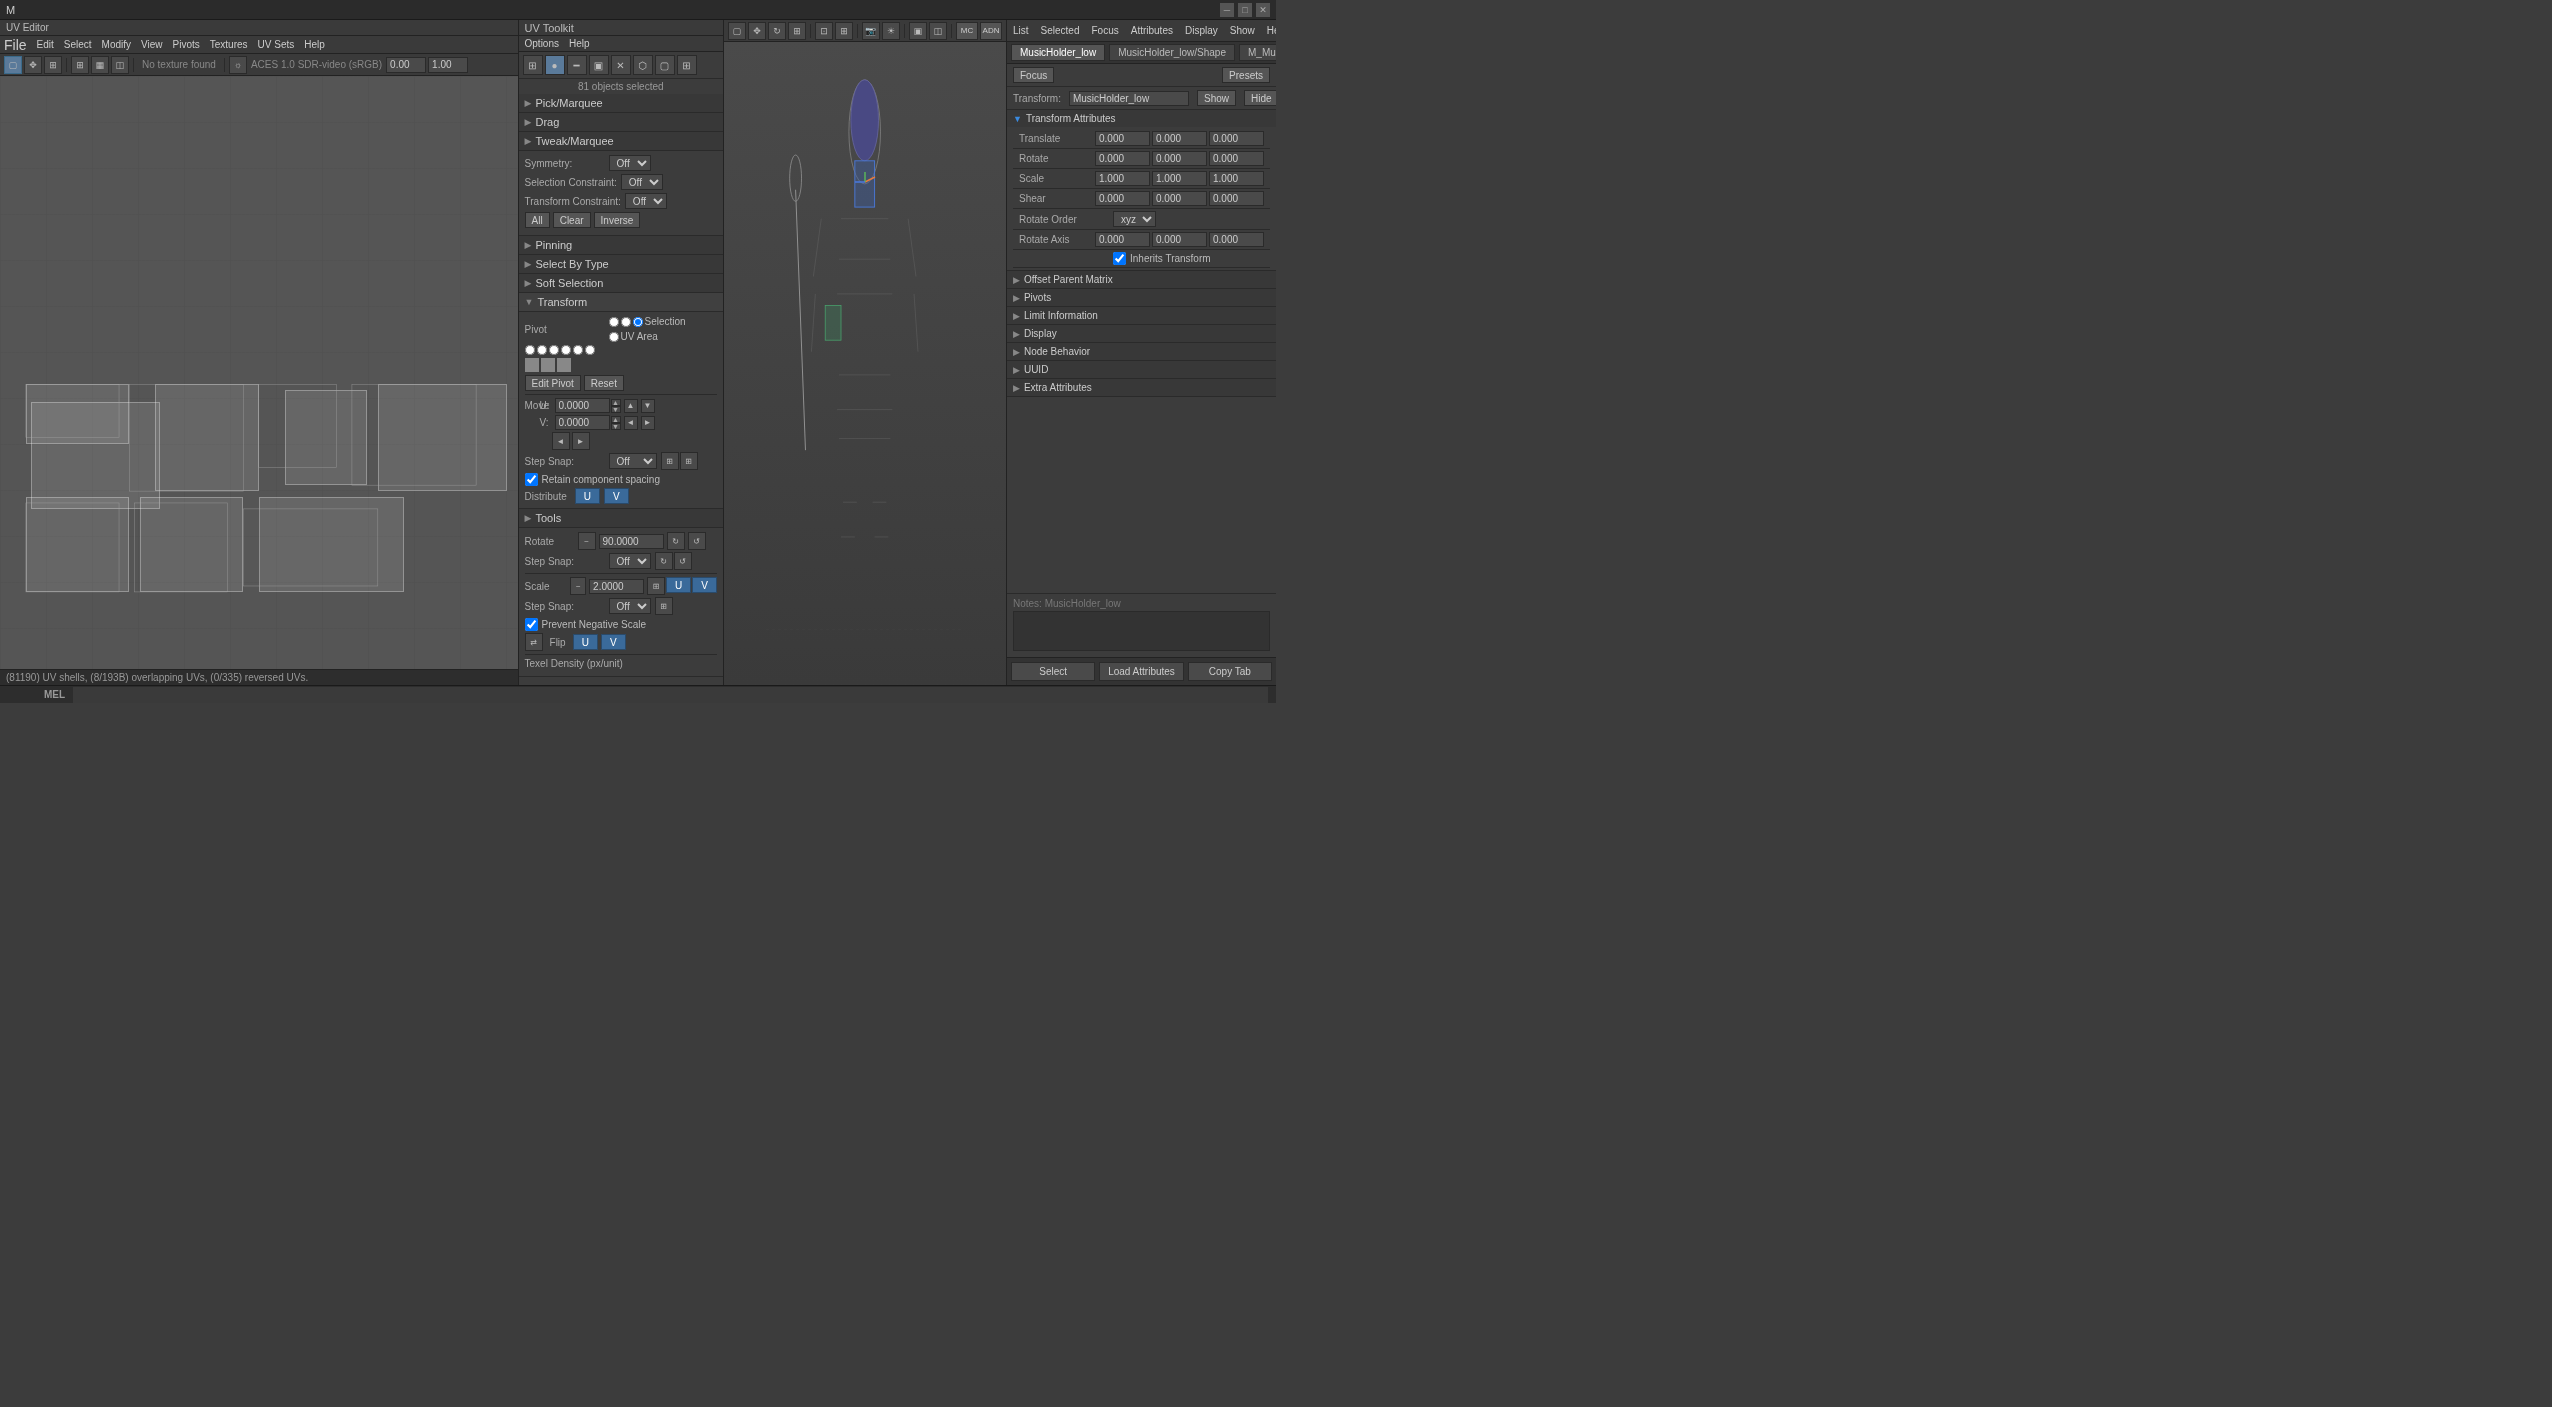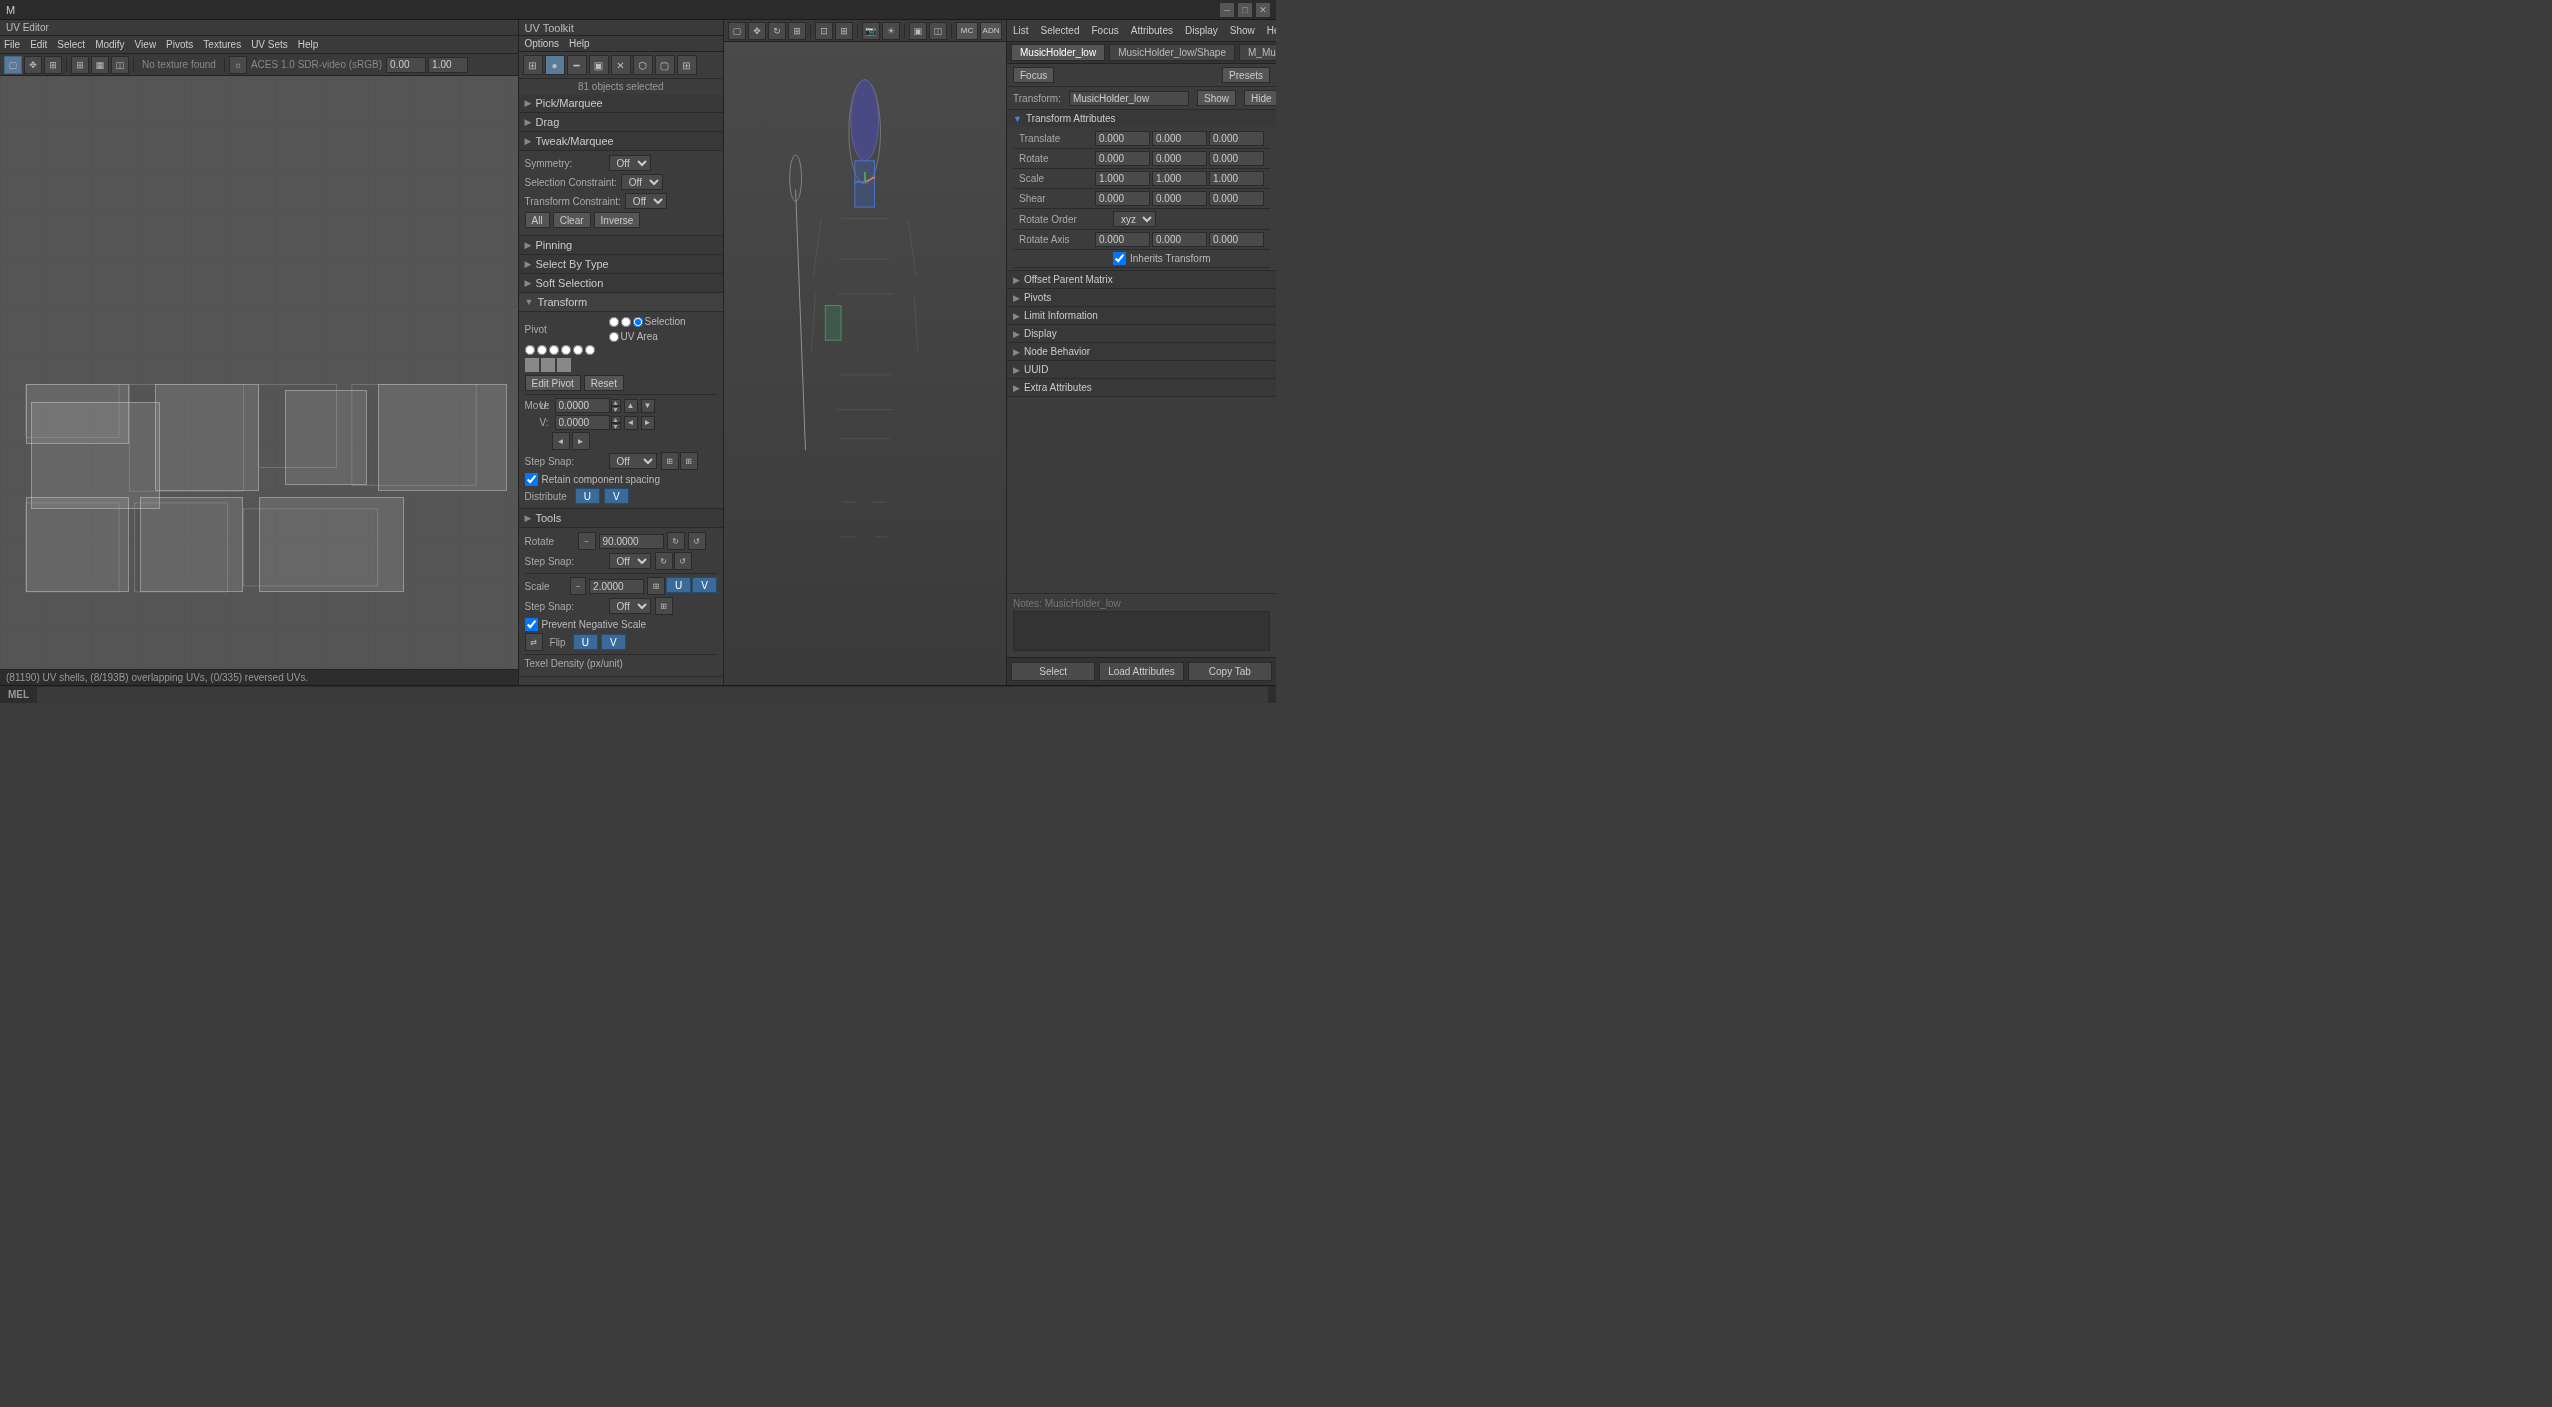--- a/index.html
+++ b/index.html
@@ -519,21 +519,21 @@
 
   <div id="content-area">
 
     <div id="uv-editor">
 
       <div id="uv-editor-title">
         <span>UV Editor</span>
       </div>
 
       <div id="uv-menubar">
-        <span style="font-size:10px;color:#ccc;cursor:pointer;">File</span>
+        <span style="font-size:14px;color:#ccc;cursor:pointer;">File</span>
         <span style="font-size:10px;color:#ccc;cursor:pointer;">Edit</span>
         <span style="font-size:10px;color:#ccc;cursor:pointer;">Select</span>
         <span style="font-size:10px;color:#ccc;cursor:pointer;">Modify</span>
         <span style="font-size:10px;color:#ccc;cursor:pointer;">View</span>
         <span style="font-size:10px;color:#ccc;cursor:pointer;">Pivots</span>
         <span style="font-size:10px;color:#ccc;cursor:pointer;">Textures</span>
         <span style="font-size:10px;color:#ccc;cursor:pointer;">UV Sets</span>
         <span style="font-size:10px;color:#ccc;cursor:pointer;">Help</span>
       </div>
 
@@ -1075,17 +1075,17 @@
       <div id="attr-footer">
         <button class="footer-btn">Select</button>
         <button class="footer-btn">Load Attributes</button>
         <button class="footer-btn">Copy Tab</button>
       </div>
     </div>
 
   </div>
 
   <div id="app-status">
-    <span style="color:#999;margin-right:8px;font-weight:bold;">MEL</span>
+    <span style="color:#999;margin-right:8px;font-weight:bold;margin-left:36px;">MEL</span>
     <input type="text" class="mel-input" placeholder="" style="">
   </div>
 
 </div>
 
 </body></html>

